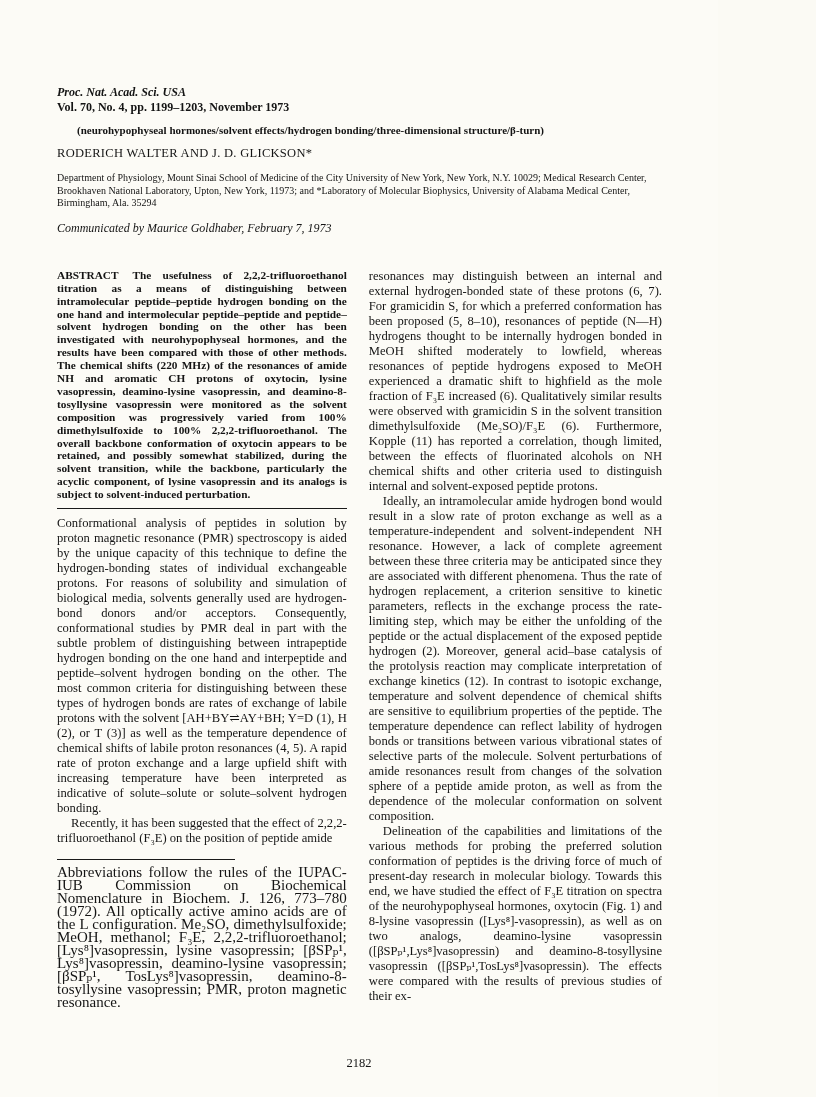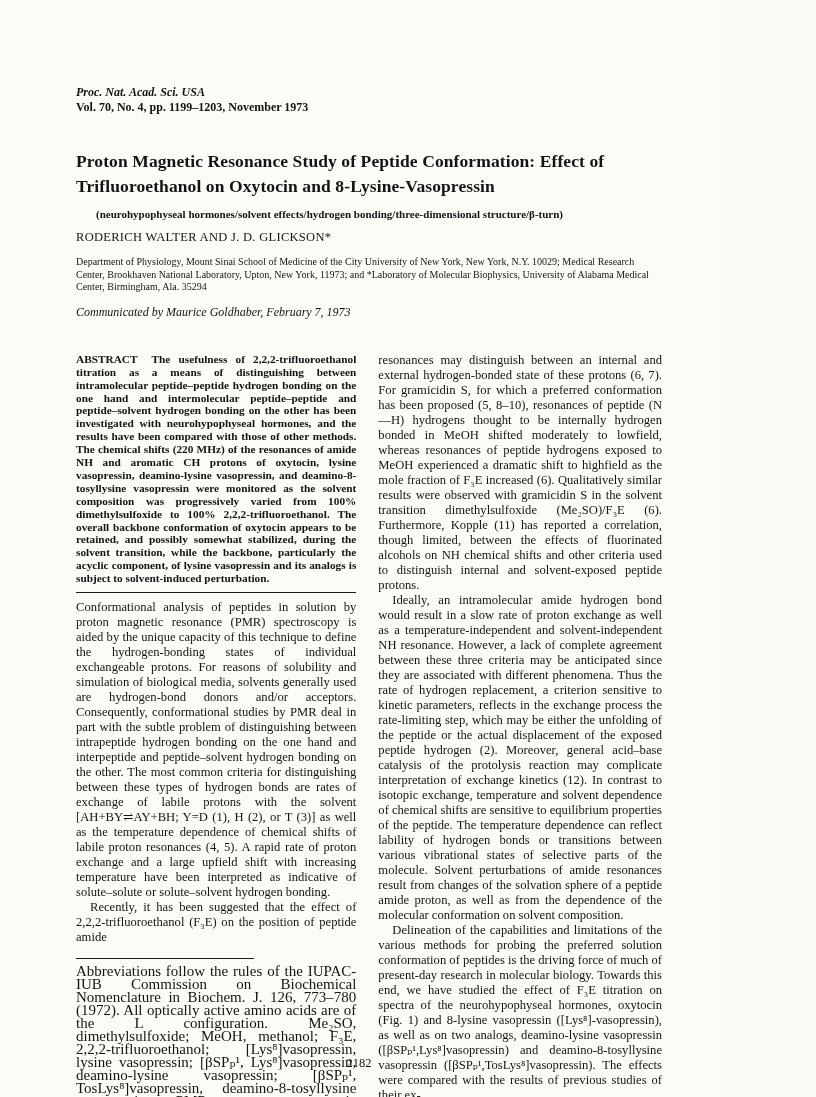--- a/index.html
+++ b/index.html
@@ -5,21 +5,21 @@
   html, body {
     margin: 0;
     padding: 0;
     background: #fbfaf4;
   }
   .page {
     position: relative;
     width: 718px;
     height: 1097px;
     box-sizing: border-box;
-    padding: 85px 56px 0 76px;
+    padding: 85px 56px 0 57px;
     background: #fcfbf6;
     color: #141414;
     font-family: "Liberation Serif", "DejaVu Serif", serif;
     overflow: hidden;
   }
   .journal-name {
     font-size: 12px;
     line-height: 15px;
     font-weight: bold;
     font-style: italic;
@@ -116,21 +116,20 @@
 </head>
 <body>
 
 <div class="page">
 
   <header>
     <div class="journal-name">Proc. Nat. Acad. Sci. USA</div>
     <div class="journal-issue">Vol. 70, No. 4, pp. 1199–1203, November 1973</div>
   </header>
 
-  <h1 class="article-title">Proton Magnetic Resonance Study of Peptide Conformation: Effect of Trifluoroethanol on Oxytocin and 8-Lysine-Vasopressin</h1>
 
   <div class="keywords">(neurohypophyseal hormones/solvent effects/hydrogen bonding/three-dimensional structure/β-turn)</div>
 
   <div class="authors">RODERICH WALTER AND J. D. GLICKSON*</div>
 
   <div class="affiliations">Department of Physiology, Mount Sinai School of Medicine of the City University of New York, New York, N.Y. 10029; Medical Research Center, Brookhaven National Laboratory, Upton, New York, 11973; and *Laboratory of Molecular Biophysics, University of Alabama Medical Center, Birmingham, Ala. 35294</div>
 
   <div class="communicated">Communicated by Maurice Goldhaber, February 7, 1973</div>
 
   <div class="columns">

